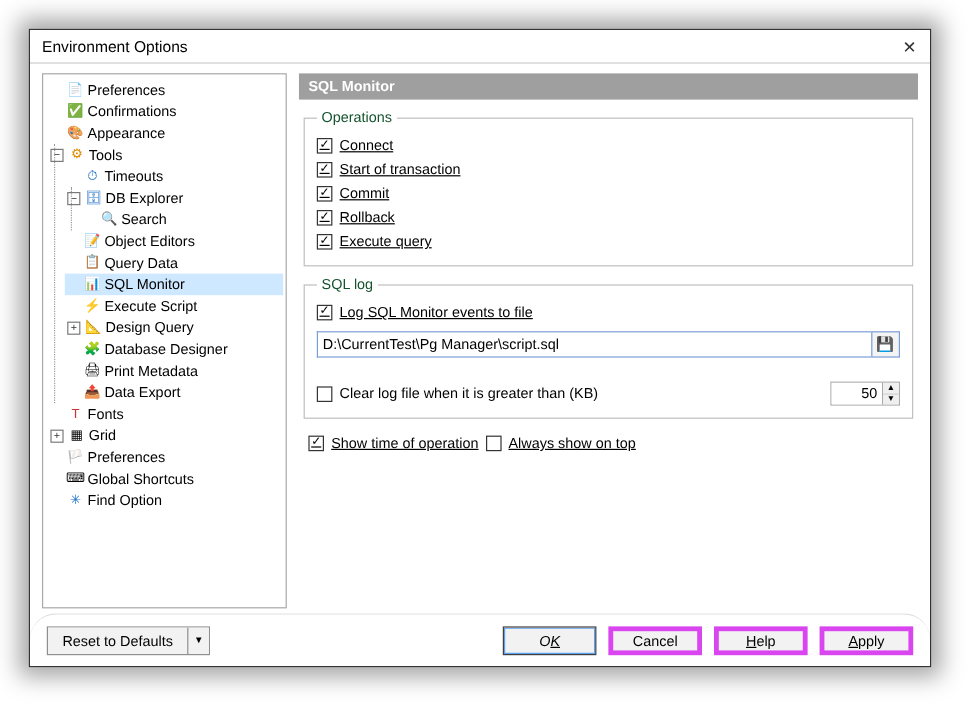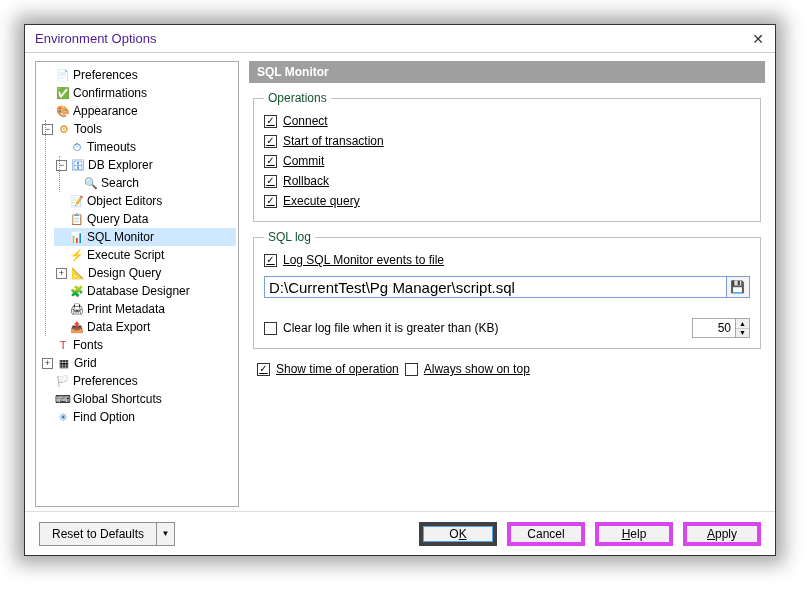--- a/index.html
+++ b/index.html
@@ -24,21 +24,21 @@
   }
   .titlebar {
     height: 28px;
     display: flex;
     align-items: center;
     justify-content: space-between;
     padding: 0 6px 0 10px;
     border-bottom: 1px solid #ccc;
     font-size: 13px;
   }
-  .titlebar .title { color: #4c1d95; }
+  .titlebar .title { color: #000000; }
   .close-x {
     width: 22px; height: 20px;
     display: flex; align-items: center; justify-content: center;
     cursor: pointer;
     font-size: 14px;
     color: #333;
   }
   .body-area {
     flex: 1;
     display: flex;
@@ -119,21 +119,21 @@
   .chk.checked::after { content: "✓"; color: #000; }
   .filepath-row {
     display: flex; align-items: stretch;
     margin-top: 6px; margin-bottom: 8px;
   }
   .filepath-input {
     flex: 1;
     border: 1px solid #7a9fd8;
     border-right: none;
     padding: 2px 4px;
-    font-size: 15px;
+    font-size: 12px;
     font-family: inherit;
     height: 22px;
     outline: none;
   }
   .filepick-btn {
     width: 24px; height: 22px;
     border: 1px solid #7a9fd8;
     background: #f4f4f4;
     display: inline-flex; align-items: center; justify-content: center;
     color: #2b4fa8;
@@ -165,33 +165,35 @@
   }
   .spinner .arrows div:last-child { border-bottom: none; }
   .lone-checks { margin: 2px 8px; display: flex; flex-direction: row; gap: 6px; }
   
   .footer {
     height: 44px;
     border-top: 1px solid #ddd;
     display: flex; align-items: center;
     padding: 0 14px;
     gap: 10px;
+    border-radius: 22px;
   }
   .footer .spacer { flex: 1; }
   .btn {
     height: 24px; min-width: 78px;
     border: 4px solid #d946ef;
     background: #f2f2f2;
     font-size: 12px; font-family: inherit;
     cursor: pointer;
     padding: 0 12px;
   }
   .btn.default {
-    border: 4px solid #404040;
+    border: 1px solid #404040;
     box-shadow: inset 0 0 0 1px #5ca3ef;
+    font-style: italic;
   }
   .reset-group {
     display: inline-flex; align-items: stretch; height: 24px;
     border: 1px solid #8f8f8f;
   }
   .reset-group .btn {
     border: none; background: #f2f2f2; min-width: 110px; height: 100%;
   }
   .reset-group .drop {
     width: 18px; display: flex; align-items: center; justify-content: center;

